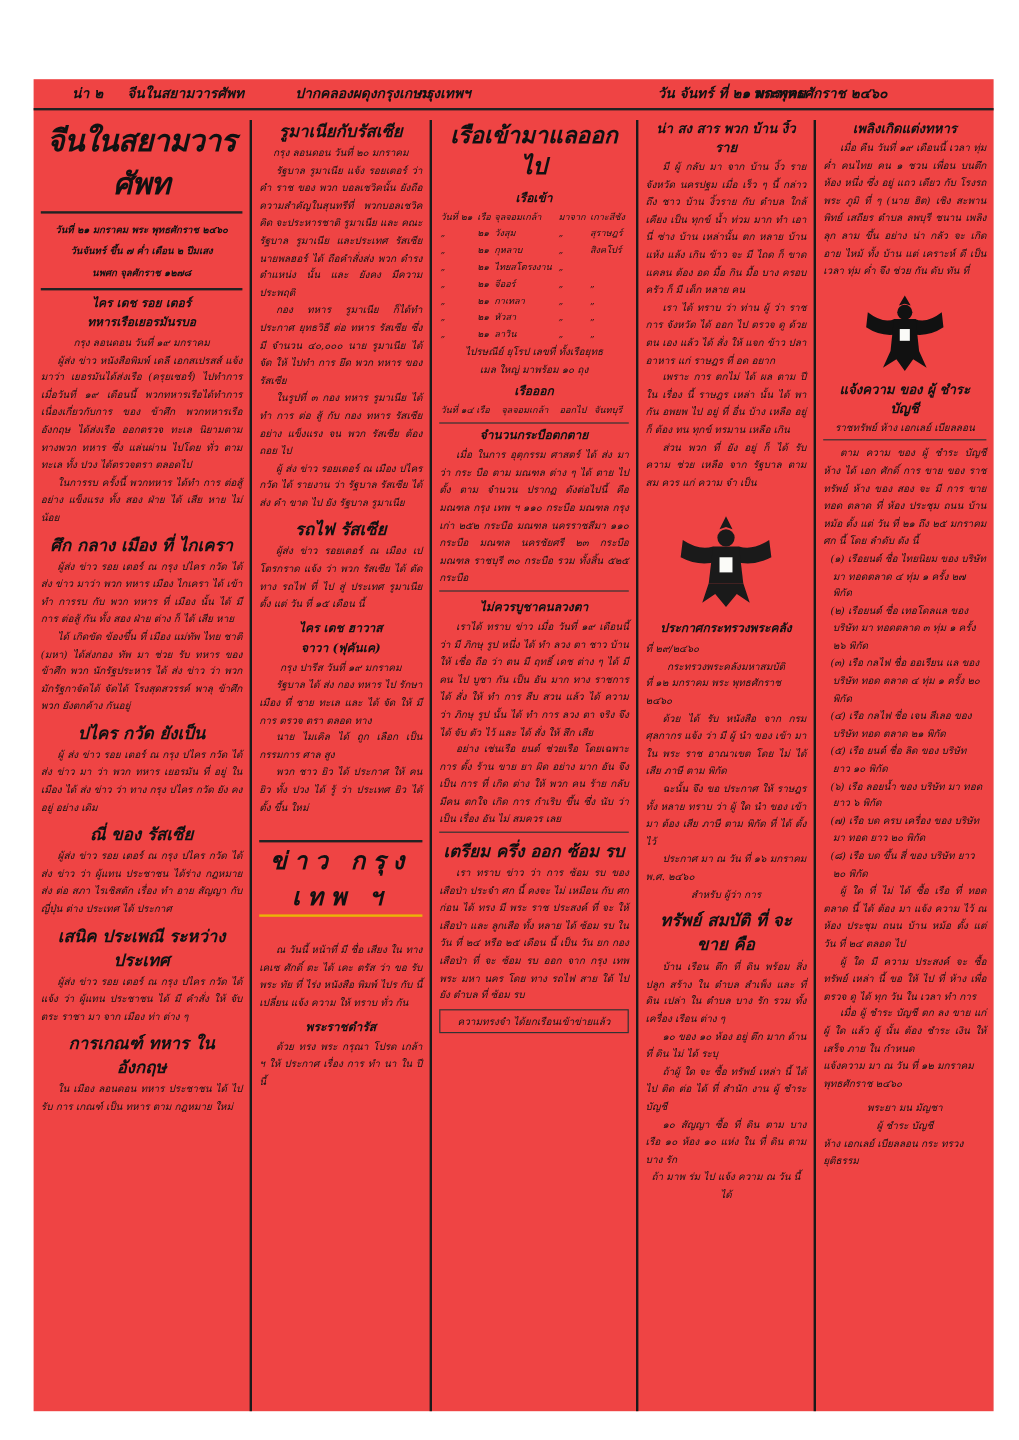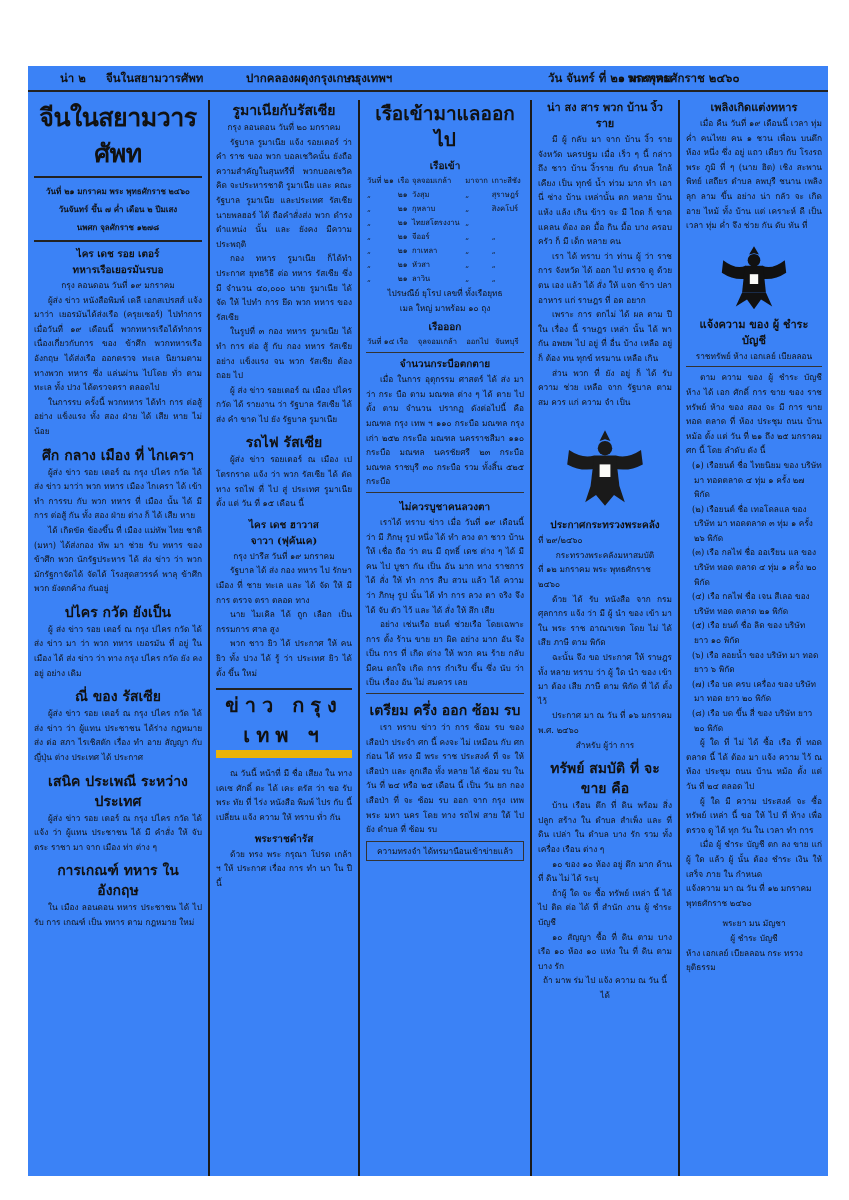--- a/index.html
+++ b/index.html
@@ -1,21 +1,22 @@
 <!DOCTYPE html>
 <html><head>
 <meta charset="utf-8">
 <style>
   * { box-sizing: border-box; margin: 0; padding: 0; }
   html, body { width: 849px; height: 1200px; background: #ffffff; overflow: hidden; }
   body { font-family: "DejaVu Serif", serif; color: #111; position: relative; }
 
   .page {
     position: absolute; left: 28px; top: 66px; width: 800px; height: 1110px;
-    background: #3b82f6;
+    background: #ef4444;
+    font-style: italic;
   }
   .masthead {
     position: absolute; left: 0; top: 0; width: 800px; height: 26px;
     display: flex; align-items: center; font-size: 11.5px; font-weight: bold;
     border-bottom: 2px solid #222;
   }
   .masthead span { white-space: nowrap; }
   .mh-page { position: absolute; left: 32px; }
   .mh-title { position: absolute; left: 78px; }
   .mh-place { position: absolute; left: 218px; }
@@ -49,21 +50,21 @@
   p.body { text-indent: 14px; text-align: justify; }
 
   .ship-table { width: 100%; border-collapse: collapse; font-size: 7.6px; line-height: 14px; }
   .ship-table td { padding: 0 1px; white-space: nowrap; }
   .garuda {
     width: 70px; height: 72px; margin: 8px auto 4px; position: relative;
   }
   .garuda svg { width: 100%; height: 100%; }
   .banner {
     font-size: 20px; font-weight: bold; text-align: center; letter-spacing: 6px;
-    border-top: 2px solid #222; border-bottom: 8px solid #eab308; margin: 8px 0; line-height: 30px;
+    border-top: 2px solid #222; border-bottom: 2px solid #eab308; margin: 20px 0; line-height: 30px;
   }
   .boxed { border: 1px solid #333; padding: 2px 4px; margin: 4px 0; }
   .list-item { padding-left: 8px; text-indent: -2px; }
 </style>
 </head>
 <body>
 
 <div class="page">
 
   <div class="masthead">
@@ -208,21 +209,21 @@
       <div class="hr-thin"></div>
       <div class="sub-title">จำนวนกระบือตกตาย</div>
       <p class="body">เมื่อ ในการ อุตุกรรม ศาสตร์ ได้ ส่ง มา ว่า กระ บือ ตาม มณฑล ต่าง ๆ ได้ ตาย ไป ตั้ง ตาม จำนวน ปรากฏ ดังต่อไปนี้ คือ มณฑล กรุง เทพ ฯ ๑๑๐ กระบือ มณฑล กรุงเก่า ๒๕๒ กระบือ มณฑล นครราชสีมา ๑๑๐ กระบือ มณฑล นครชัยศรี ๒๓ กระบือ มณฑล ราชบุรี ๓๐ กระบือ รวม ทั้งสิ้น ๕๒๕ กระบือ</p>
       <div class="hr-thin"></div>
       <div class="sub-title" style="margin-top:6px">ไม่ควรบูชาคนลวงตา</div>
       <p class="body">เราได้ ทราบ ข่าว เมื่อ วันที่ ๑๙ เดือนนี้ ว่า มี ภิกษุ รูป หนึ่ง ได้ ทำ ลวง ตา ชาว บ้าน ให้ เชื่อ ถือ ว่า ตน มี ฤทธิ์ เดช ต่าง ๆ ได้ มี คน ไป บูชา กัน เป็น อัน มาก ทาง ราชการ ได้ สั่ง ให้ ทำ การ สืบ สวน แล้ว ได้ ความ ว่า ภิกษุ รูป นั้น ได้ ทำ การ ลวง ตา จริง จึง ได้ จับ ตัว ไว้ และ ได้ สั่ง ให้ สึก เสีย</p>
       <p class="body">อย่าง เช่นเรือ ยนต์ ช่วยเรือ โดยเฉพาะ การ ตั้ง ร้าน ขาย ยา ผิด อย่าง มาก อัน จึง เป็น การ ที่ เกิด ต่าง ให้ พวก คน ร้าย กลับ มีคน ตกใจ เกิด การ กำเริบ ขึ้น ซึ่ง นับ ว่า เป็น เรื่อง อัน ไม่ สมควร เลย</p>
       <div class="hr-thin"></div>
       <div class="sect-title">เตรียม ครึ่ง ออก ซ้อม รบ</div>
       <p class="body">เรา ทราบ ข่าว ว่า การ ซ้อม รบ ของ เสือป่า ประจำ ศก นี้ คงจะ ไม่ เหมือน กับ ศก ก่อน ได้ ทรง มี พระ ราช ประสงค์ ที่ จะ ให้ เสือป่า และ ลูกเสือ ทั้ง หลาย ได้ ซ้อม รบ ใน วัน ที่ ๒๔ หรือ ๒๕ เดือน นี้ เป็น วัน ยก กอง เสือป่า ที่ จะ ซ้อม รบ ออก จาก กรุง เทพ พระ มหา นคร โดย ทาง รถไฟ สาย ใต้ ไป ยัง ตำบล ที่ ซ้อม รบ</p>
-      <div class="boxed center">ความทรงจำ ได้ทรมานือนเข้าข่ายแล้ว</div>
+      <div class="boxed center">ความทรงจำ ได้ยกเรือนเข้าข่ายแล้ว</div>
     </div>
 
     <div class="col col-4">
       <div class="sub-title" style="font-size:11px">น่า สง สาร พวก บ้าน งิ้ว ราย</div>
       <p class="body">มี ผู้ กลับ มา จาก บ้าน งิ้ว ราย จังหวัด นครปฐม เมื่อ เร็ว ๆ นี้ กล่าว ถึง ชาว บ้าน งิ้วราย กับ ตำบล ใกล้ เคียง เป็น ทุกข์ น้ำ ท่วม มาก ทำ เอา นี่ ซ่าง บ้าน เหล่านั้น ตก หลาย บ้าน แห้ง แล้ง เกิน ข้าว จะ มี ไถด ก็ ขาด แคลน ต้อง อด มื้อ กิน มื้อ บาง ครอบ ครัว ก็ มี เด็ก หลาย คน</p>
       <p class="body">เรา ได้ ทราบ ว่า ท่าน ผู้ ว่า ราช การ จังหวัด ได้ ออก ไป ตรวจ ดู ด้วย ตน เอง แล้ว ได้ สั่ง ให้ แจก ข้าว ปลา อาหาร แก่ ราษฎร ที่ อด อยาก</p>
       <p class="body">เพราะ การ ตกไม่ ได้ ผล ตาม ปี ใน เรื่อง นี้ ราษฎร เหล่า นั้น ได้ พา กัน อพยพ ไป อยู่ ที่ อื่น บ้าง เหลือ อยู่ ก็ ต้อง ทน ทุกข์ ทรมาน เหลือ เกิน</p>
       <p class="body">ส่วน พวก ที่ ยัง อยู่ ก็ ได้ รับ ความ ช่วย เหลือ จาก รัฐบาล ตาม สม ควร แก่ ความ จำ เป็น</p>
       <div class="garuda" style="width:90px;height:90px;margin-top:14px">
         <svg viewBox="0 0 100 100">

